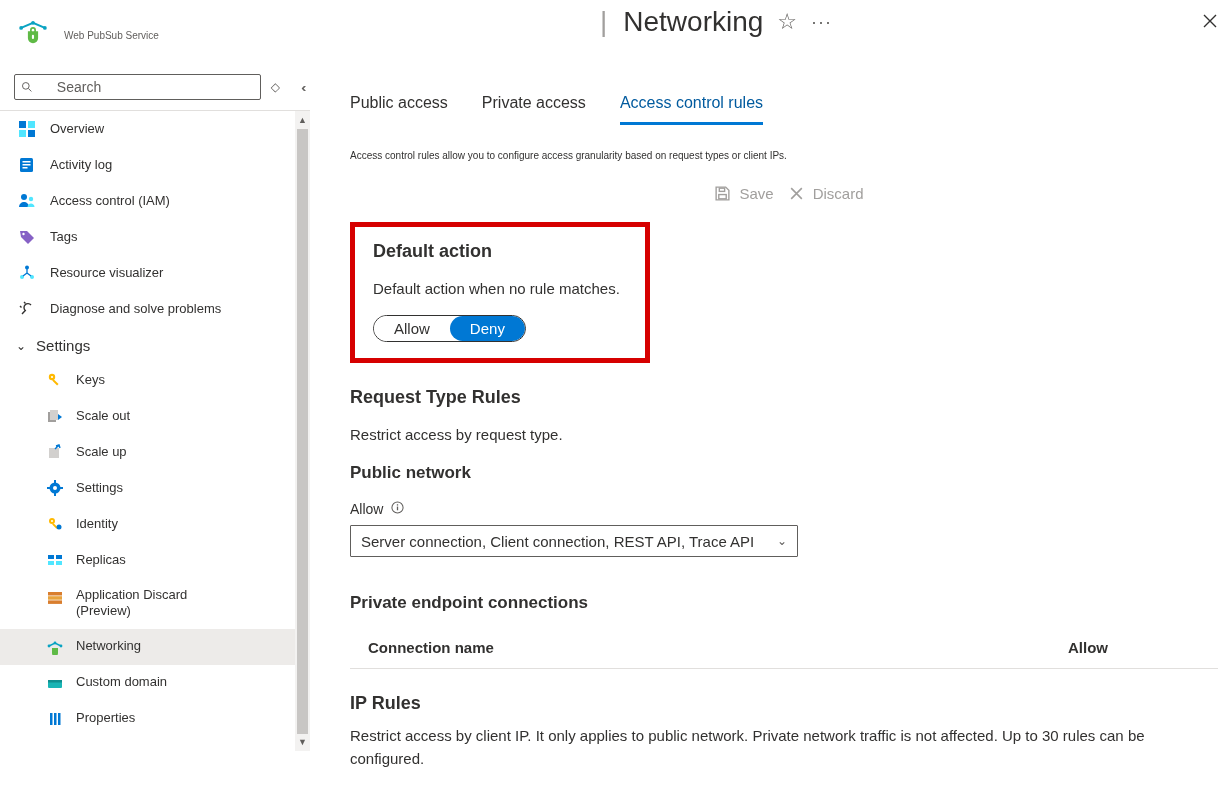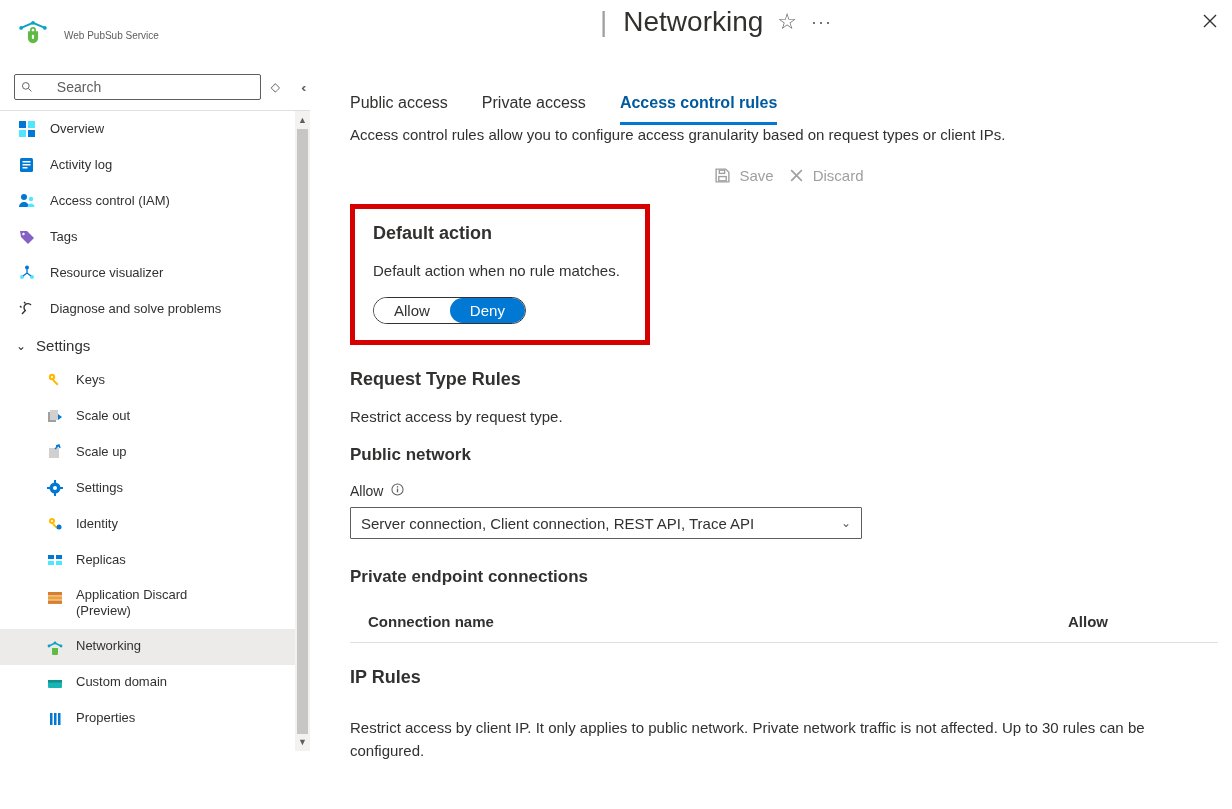--- a/index.html
+++ b/index.html
@@ -34,44 +34,44 @@
   
   .content { flex: 1; padding: 6px 14px 0 40px; position: relative; display: flex; flex-direction: column; }
   .blade-hdr { display: flex; align-items: center; gap: 14px; padding-bottom: 4px; }
   .blade-title { font-size: 28px; font-weight: 400; color: #323130; }
   .blade-sep { font-size: 28px; color: #a19f9d; font-weight: 300; margin-right: 2px;}
   .star-icon, .more-icon, .close-icon { color: #605e5c; cursor: pointer; }
   .close-btn { margin-left: auto; font-size: 20px; }
 
   .tabs { display: flex; gap: 34px; margin-top: 52px; border-bottom: 1px solid transparent; }
   .tab { font-size: 16px; color: #323130; padding-bottom: 10px; cursor: pointer; }
-  .tab.active { color: #005a9e; font-weight: 700; border-bottom: 3px solid #0078d4; }
-
-  .desc { font-size: 15px; color: #323130; }
+  .tab.active { color: #005a9e; font-weight: 400; border-bottom: 3px solid #0078d4; }
+
+  .desc { font-size: 10px; color: #323130; margin-top: 24px; }
 
   .toolbar { display: flex; gap: 14px; margin-top: 24px; padding-left: 10px; justify-content: center; }
   .tbtn { display: flex; align-items: center; gap: 8px; color: #a19f9d; font-size: 15px; cursor: pointer; }
 
   .highlight-frame { border: 5px solid #d60000; padding: 14px 18px 16px 18px; margin-top: 20px; width: 300px; }
   h2.section { font-size: 18px; font-weight: 600; color: #323130; }
   .sub-text { font-size: 15px; color: #323130; margin-top: 18px; }
 
   .toggle-group { display: inline-flex; border: 1px solid #323130; border-radius: 18px; margin-top: 18px; overflow: hidden; }
   .toggle-btn { padding: 4px 20px; font-size: 15px; cursor: pointer; background: #fff; }
   .toggle-btn.on { background: #0078d4; color: #fff; border-radius: 14px; }
 
   .section-block { margin-top: 24px; }
   .h3-section { font-size: 17px; font-weight: 600; color: #323130; }
   .label-row { display: flex; align-items: center; gap: 8px; margin-top: 18px; font-size: 14px; color: #323130;}
-  .select-box { margin-top: 8px; width: 512px; height: 32px; border: 1px solid #605e5c; display: flex; align-items: center; justify-content: space-between; padding: 0 10px; font-size: 15px; cursor: pointer; border-radius: 1px;}
+  .select-box { margin-top: 8px; width: 448px; height: 32px; border: 1px solid #605e5c; display: flex; align-items: center; justify-content: space-between; padding: 0 10px; font-size: 15px; cursor: pointer; border-radius: 1px;}
 
   .table-head { display: flex; gap: 300px; padding: 12px 18px 12px 18px; border-bottom: 1px solid #e1dfdd; margin-top: 14px; font-size: 15px; font-weight: 600; color: #323130;}
   .table-head span:first-child{flex:0 0 400px}
 
-  .para { font-size: 15px; color: #323130; margin-top: 28px; line-height: 1.55; max-width: 870px; }
+  .para { font-size: 15px; color: #323130; margin-top: 10px; line-height: 1.55; max-width: 870px; }
 </style>
 </head>
 <body>
 
 <div class="sidebar">
   <div class="brand">
     <span class="brand-icon">
       <svg viewBox="0 0 40 40">
           <g fill="none" stroke-width="2.4">
             <path d="M6 14 L20 8 L34 14" stroke="#0aa3c2"></path>
@@ -342,21 +342,21 @@
       <span><svg width="13" height="13" viewBox="0 0 14 14">
             <circle cx="7" cy="7" r="6" fill="none" stroke="#605e5c" stroke-width="1.1"></circle>
             <rect x="6.3" y="6" width="1.4" height="4" fill="#605e5c"></rect>
             <rect x="6.3" y="3.5" width="1.4" height="1.4" fill="#605e5c"></rect>
           </svg></span>
     </div>
     <div class="select-box">
       <span>Server connection, Client connection, REST API, Trace API</span>
       <span style="font-size:12px;color:#605e5c">⌄</span>
     </div>
-    <div class="h3-section" style="margin-top:28px">Private endpoint connections</div>
+    <div class="h3-section" style="margin-top:36px">Private endpoint connections</div>
     <div class="table-head">
       <span>Connection name</span>
       <span>Allow</span>
     </div>
   </div>
 
   <div class="section-block">
     <h2 class="section">IP Rules</h2>
     <div class="para">Restrict access by client IP. It only applies to public network. Private network traffic is not affected. Up to 30 rules can be configured.</div>
   </div>

